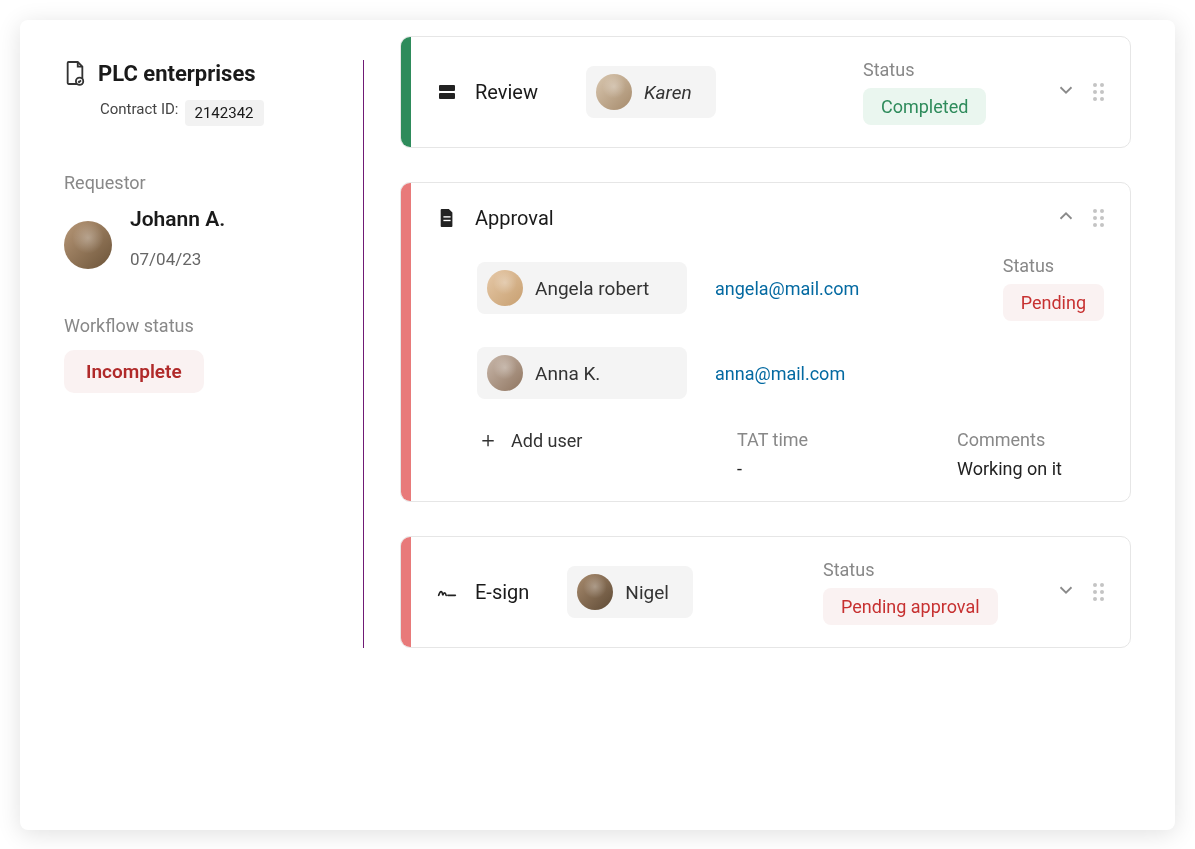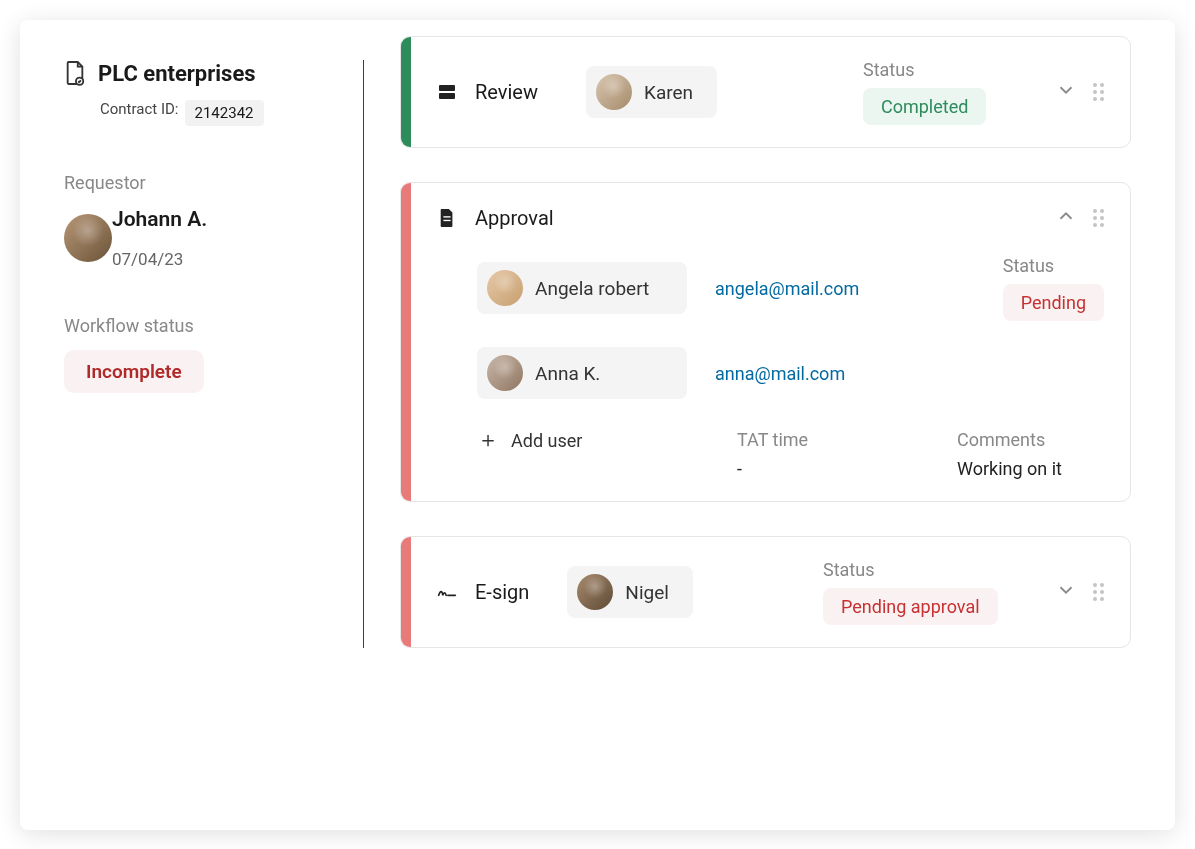--- a/index.html
+++ b/index.html
@@ -73,21 +73,22 @@
     font-size: 15px;
   }
   .section-label {
     font-size: 18px;
     color: #888;
     margin-top: 46px;
     margin-bottom: 14px;
   }
   .requestor-row {
     display: flex;
-    align-items: center;
+    align-items: flex-end;
+    gap: 18px;
   }
   .avatar {
     width: 48px;
     height: 48px;
     border-radius: 50%;
     background: linear-gradient(135deg, #b89878 0%, #8a6f52 50%, #5e4a35 100%);
     flex-shrink: 0;
     position: relative;
     overflow: hidden;
   }
@@ -332,21 +333,21 @@
         <div class="card-stripe stripe-green"></div>
         <div class="card-body">
           <div class="card-header">
             <span class="card-icon">
               <svg viewBox="0 0 20 20" width="20" height="20" fill="#222">
                 <rect x="2" y="3" width="16" height="6" rx="1"></rect>
                 <rect x="2" y="11" width="16" height="6" rx="1"></rect>
               </svg>
             </span>
             <span class="card-title">Review</span>
-            <div class="user-chip" style="margin-left:30px;">
+            <div class="user-chip" style="margin-left:30px;font-style:italic;">
               <div class="avatar avatar-sm av-1"></div>
               <span class="name">Karen</span>
             </div>
             <div class="status-col">
               <div class="status-label">Status</div>
               <span class="status-pill pill-completed">Completed</span>
             </div>
             <div class="card-actions">
               <span class="chevron">
                 <svg width="22" height="22" viewBox="0 0 24 24" fill="none" stroke="#8a8a8a" stroke-width="2">

